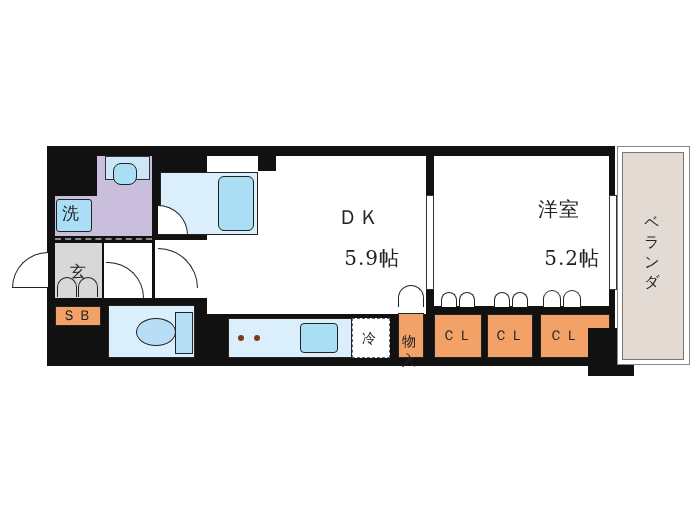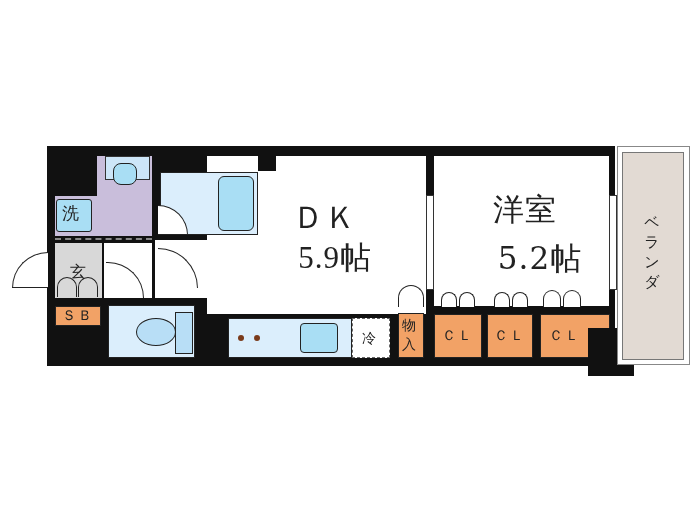--- a/index.html
+++ b/index.html
@@ -7,21 +7,21 @@
          font-family:"DejaVu Serif","Liberation Serif",serif; }
   .abs { position:absolute; box-sizing:border-box; }
   .wall { background:#111; }
   .room-white { background:#ffffff; }
   .room-blue { background:#dbeefc; border:1px solid #222; }
   .purple { background:#c9bedb; }
   .gray { background:#d8d8d8; }
   .orange { background:#f2a266; border:1px solid #222; }
   .veranda { background:#e2dad3; border:1px solid #777; }
   .label { position:absolute; color:#222; white-space:nowrap; }
-  .big { font-size:31px; letter-spacing:1px; line-height:34px; text-align:center; }
+  .big { font-size:20px; letter-spacing:1px; line-height:34px; text-align:right; }
   .small { font-size:14px; letter-spacing:2px; text-align:center; }
   .door { border:1.5px solid #222; background:#fff; }
 </style>
 </head>
 <body>
 
 <div class="abs wall" style="left:47px;top:146px;width:568px;height:220px;"></div>
 
 <div class="abs room-white" style="left:207px;top:156px;width:219px;height:158px;"></div>
 <div class="abs room-white" style="left:155px;top:240px;width:60px;height:58px;"></div>
@@ -58,31 +58,31 @@
 <div class="abs" style="left:175px;top:312px;width:18px;height:42px;background:#b8def6;border:1.5px solid #222;"></div>
 
 <div class="abs room-blue" style="left:228px;top:318px;width:124px;height:40px;"></div>
 <div class="abs" style="left:238px;top:335px;width:6px;height:6px;border-radius:50%;background:#7a3a1a;"></div>
 <div class="abs" style="left:254px;top:335px;width:6px;height:6px;border-radius:50%;background:#7a3a1a;"></div>
 <div class="abs" style="left:300px;top:323px;width:38px;height:30px;background:#a9def4;border:1.5px solid #222;border-radius:4px;"></div>
 <div class="abs" style="left:352px;top:318px;width:38px;height:40px;border:1px dashed #666;background:#fff;"></div>
 <div class="label" style="left:362px;top:330px;font-size:14px;">冷</div>
 
 <div class="label big" style="left:270px;top:200px;width:110px;">ＤＫ</div>
-<div class="label big" style="left:270px;top:241px;width:130px;font-family:Liberation Serif, serif;">5.9帖</div>
+<div class="label big" style="left:270px;top:241px;width:130px;">5.9帖</div>
 
 <div class="abs" style="left:426px;top:195px;width:8px;height:95px;background:#fff;border:1px solid #333;"></div>
 <div class="abs" style="left:609px;top:195px;width:8px;height:95px;background:#fff;border:1px solid #333;"></div>
 
 <div class="label big" style="left:470px;top:192px;width:110px;">洋室</div>
 <div class="label big" style="left:480px;top:241px;width:120px;">5.2帖</div>
 
 <div class="abs door" style="left:398px;top:285px;width:26px;height:22px;border-radius:26px 26px 0 0;border-bottom:none;"></div>
 <div class="abs orange" style="left:398px;top:313px;width:26px;height:45px;"></div>
-<div class="label" style="left:402px;top:316px;width:18px;font-size:14px;white-space:normal;line-height:19px;">物入</div>
+<div class="label" style="left:402px;top:332px;width:18px;font-size:14px;white-space:normal;line-height:19px;">物入</div>
 
 <div class="abs orange" style="left:434px;top:314px;width:48px;height:44px;"></div>
 <div class="label small" style="left:434px;top:327px;width:48px;">ＣＬ</div>
 <div class="abs orange" style="left:487px;top:314px;width:46px;height:44px;"></div>
 <div class="label small" style="left:487px;top:327px;width:46px;">ＣＬ</div>
 <div class="abs orange" style="left:540px;top:314px;width:70px;height:44px;"></div>
 <div class="label small" style="left:540px;top:327px;width:50px;">ＣＬ</div>
 
 <div class="abs door" style="left:441px;top:292px;width:16px;height:15px;border-radius:16px 16px 0 0;border-bottom:none;"></div>
 <div class="abs door" style="left:459px;top:292px;width:16px;height:15px;border-radius:16px 16px 0 0;border-bottom:none;"></div>

